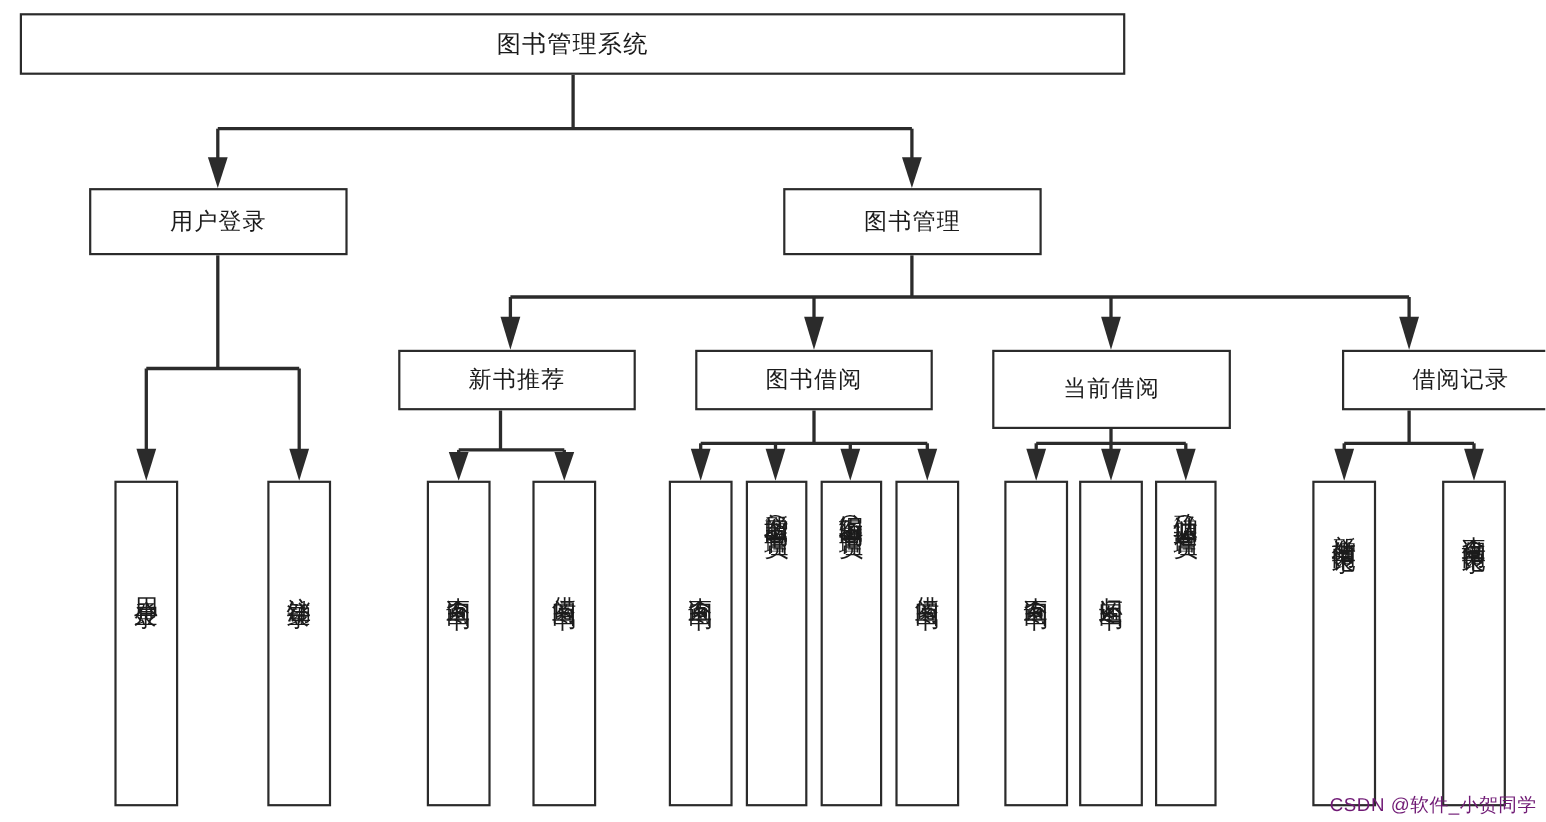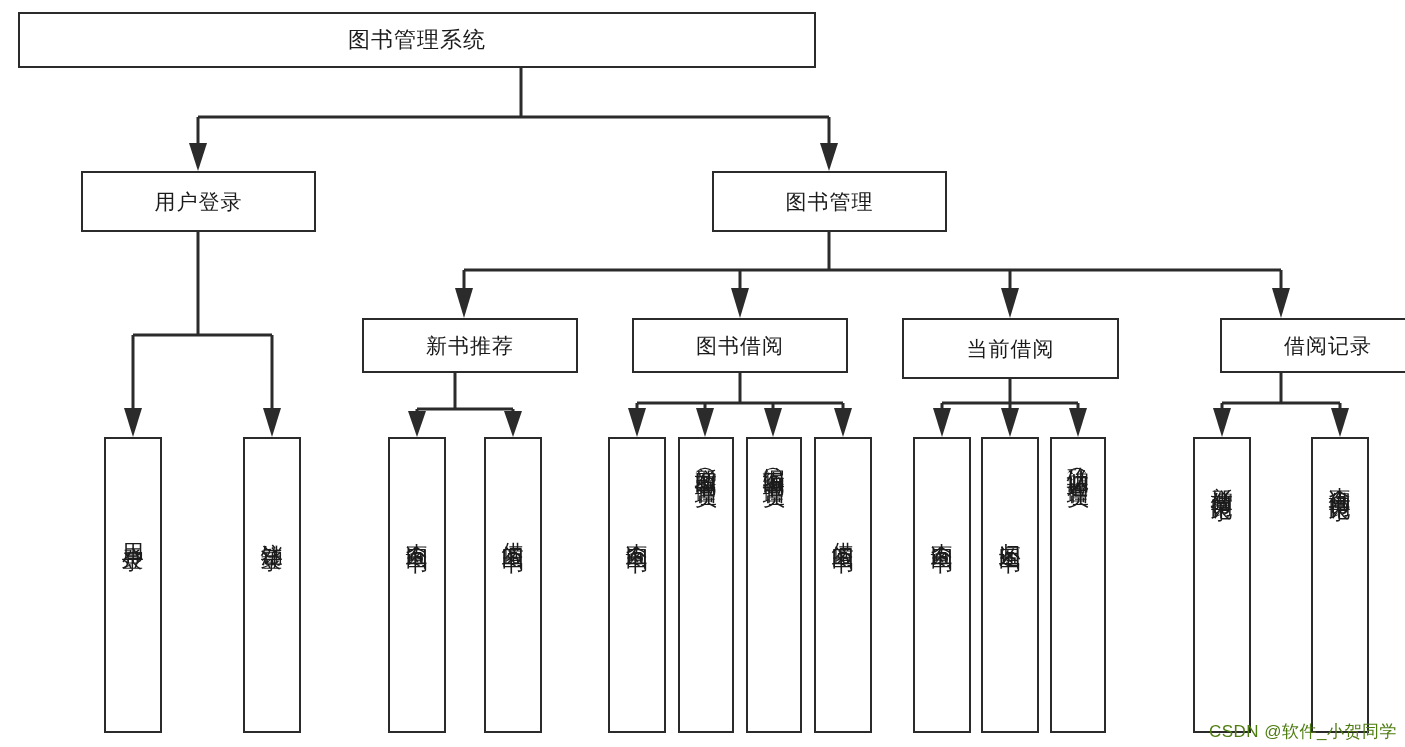--- a/index.html
+++ b/index.html
@@ -58,21 +58,21 @@
   
   .node.v.mid .vtext{ margin-top:86px; }
   .node.v.high .vtext{ margin-top:10px; }
   .node.v.mid3 .vtext{ margin-top:30px; }
 
   #watermark{
     position:absolute;
     right:8px;
     bottom:4px;
     font-size:17px;
-    color:#4d7c0f;
+    color:#701a75;
     letter-spacing:0.5px;
     z-index:3;
     white-space:nowrap;
   }
 </style>
 </head>
 <body>
 
 <div id="canvas">
 
@@ -144,38 +144,38 @@
 
       <polygon points="942,437 933,408 951,408"></polygon>
       <polygon points="1010,437 1001,408 1019,408"></polygon>
       <polygon points="1078,437 1069,408 1087,408"></polygon>
 
       <polygon points="1222,437 1213,408 1231,408"></polygon>
       <polygon points="1340,437 1331,408 1349,408"></polygon>
     </g>
   </svg>
 
-  <div class="node h root" style="left:18px;top:12px;width:798px;height:56px;">
+  <div class="node h root" style="left:18px;top:12px;width:1005px;height:56px;">
     <span>图书管理系统</span>
   </div>
 
   <div class="node h" style="left:81px;top:171px;width:235px;height:61px;">
     <span>用户登录</span>
   </div>
   <div class="node h" style="left:712px;top:171px;width:235px;height:61px;">
     <span>图书管理</span>
   </div>
 
   <div class="node h" style="left:632px;top:318px;width:216px;height:55px;">
     <span>图书借阅</span>
   </div>
   <div class="node h" style="left:362px;top:318px;width:216px;height:55px;">
     <span>新书推荐</span>
   </div>
-  <div class="node h" style="left:902px;top:318px;width:217px;height:61px;">
+  <div class="node h" style="left:902px;top:318px;width:217px;height:72px;font-family:Liberation Serif, serif;">
     <span>当前借阅</span>
   </div>
   <div class="node h" style="left:1172px;top:318px;width:216px;height:55px;margin-left:48px;">
     <span>借阅记录</span>
   </div>
 
   <div class="node v mid" style="left:104px;top:437px;width:58px;height:296px;">
     <span class="vtext">用户登录</span>
   </div>
   <div class="node v mid" style="left:243px;top:437px;width:58px;height:296px;">

